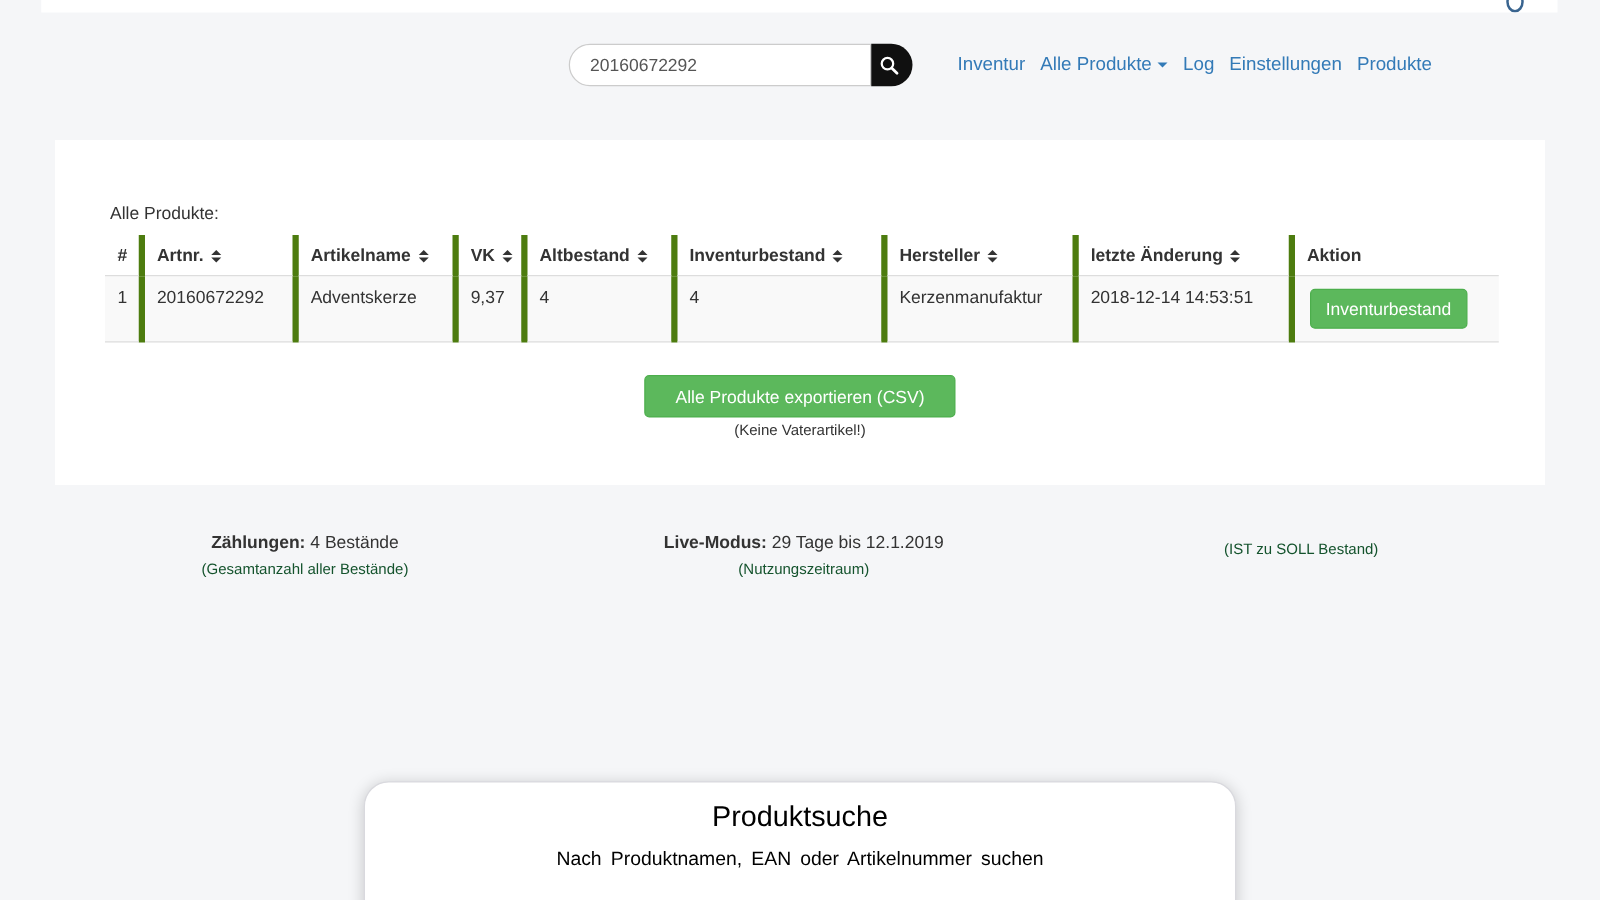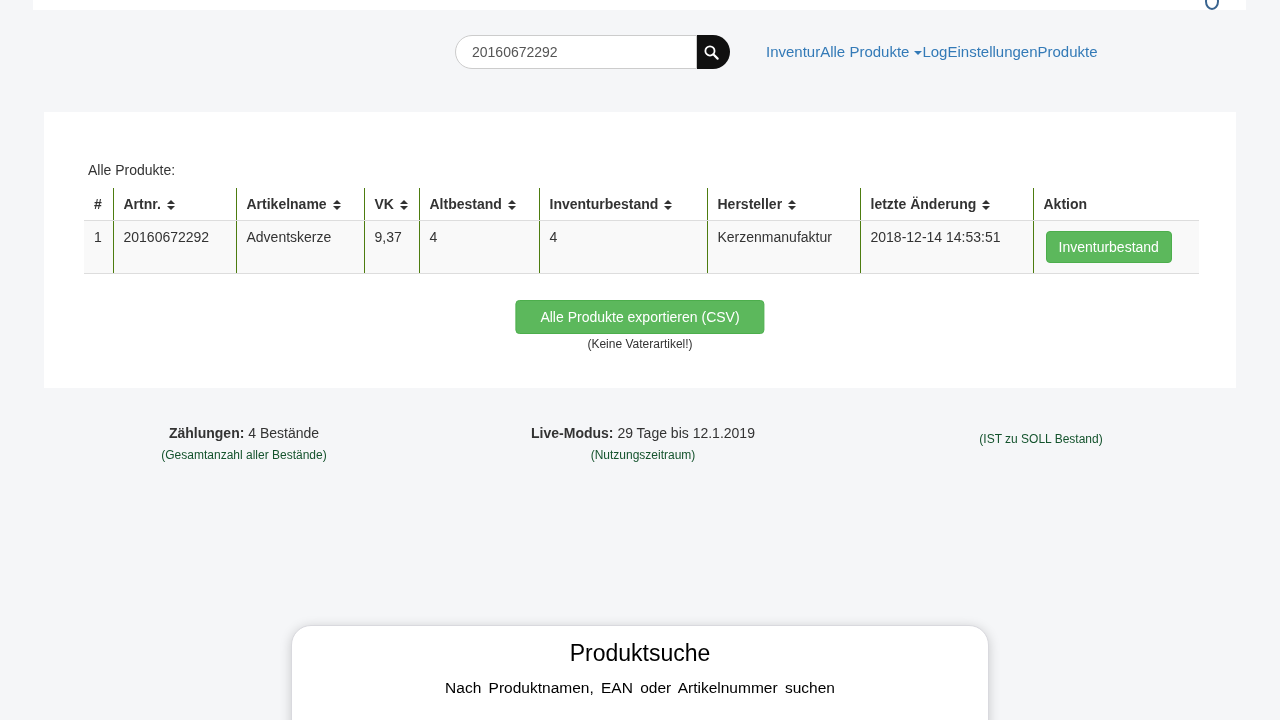--- a/index.html
+++ b/index.html
@@ -18,34 +18,34 @@
     border:1px solid #cccccc;border-radius:17px 0 0 17px;background:#fff;
     padding:0 10px 0 16px;font-size:14px;color:#555;outline:none;
     font-family:"Liberation Sans", sans-serif;
   }
   .search-btn{
     position:absolute;left:697px;top:35px;width:33px;height:34px;box-sizing:border-box;
     background:#101010;border:none;border-radius:0 17px 17px 0;cursor:pointer;
     display:flex;align-items:center;justify-content:center;padding:0 4px 0 0;
   }
   
-  .nav{position:absolute;left:766px;top:43px;display:flex;gap:0;align-items:center;font-size:15px;}
+  .nav{position:absolute;left:766px;top:43px;display:flex;gap:12px;align-items:center;font-size:15px;}
   .nav a{color:#337ab7;text-decoration:none;white-space:nowrap;}
   .caret{display:inline-block;width:0;height:0;border-left:4px solid transparent;border-right:4px solid transparent;border-top:4px solid #337ab7;margin-left:5px;vertical-align:2px;}
   
   .panel{position:absolute;left:44px;top:112px;width:1192px;height:276px;background:#ffffff;}
   .section-label{position:absolute;left:88px;top:162px;font-size:14px;color:#333;}
   
   table.products{position:absolute;left:84px;top:188px;width:1115px;border-collapse:collapse;table-layout:fixed;}
   table.products th, table.products td{
     font-size:14px;color:#333;text-align:left;vertical-align:top;
     padding:8px 10px;border-bottom:1px solid #ddd;box-sizing:border-box;
   }
   table.products th{font-weight:bold;white-space:nowrap;overflow:hidden;}
-  table.products th + th, table.products td + td{border-left:1px solid #4d7c0f;}
+  table.products th + th, table.products td + td{border-left:5px solid #4d7c0f;}
   table.products tbody tr{background:#f9f9f9;}
   table.products td.action-cell{padding:10px 12px;}
   .sort{display:inline-block;margin-left:6px;vertical-align:-1px;}
   .sort i{display:block;width:0;height:0;border-left:4px solid transparent;border-right:4px solid transparent;}
   .sort .up{border-bottom:4px solid #333;margin-bottom:2px;}
   .sort .dn{border-top:4px solid #333;}
   
   .btn-green{
     background:#5cb85c;border:1px solid #4cae4c;border-radius:4px;color:#fff;
     font-size:14px;padding:7px 12px;cursor:pointer;font-family:"Liberation Sans", sans-serif;

